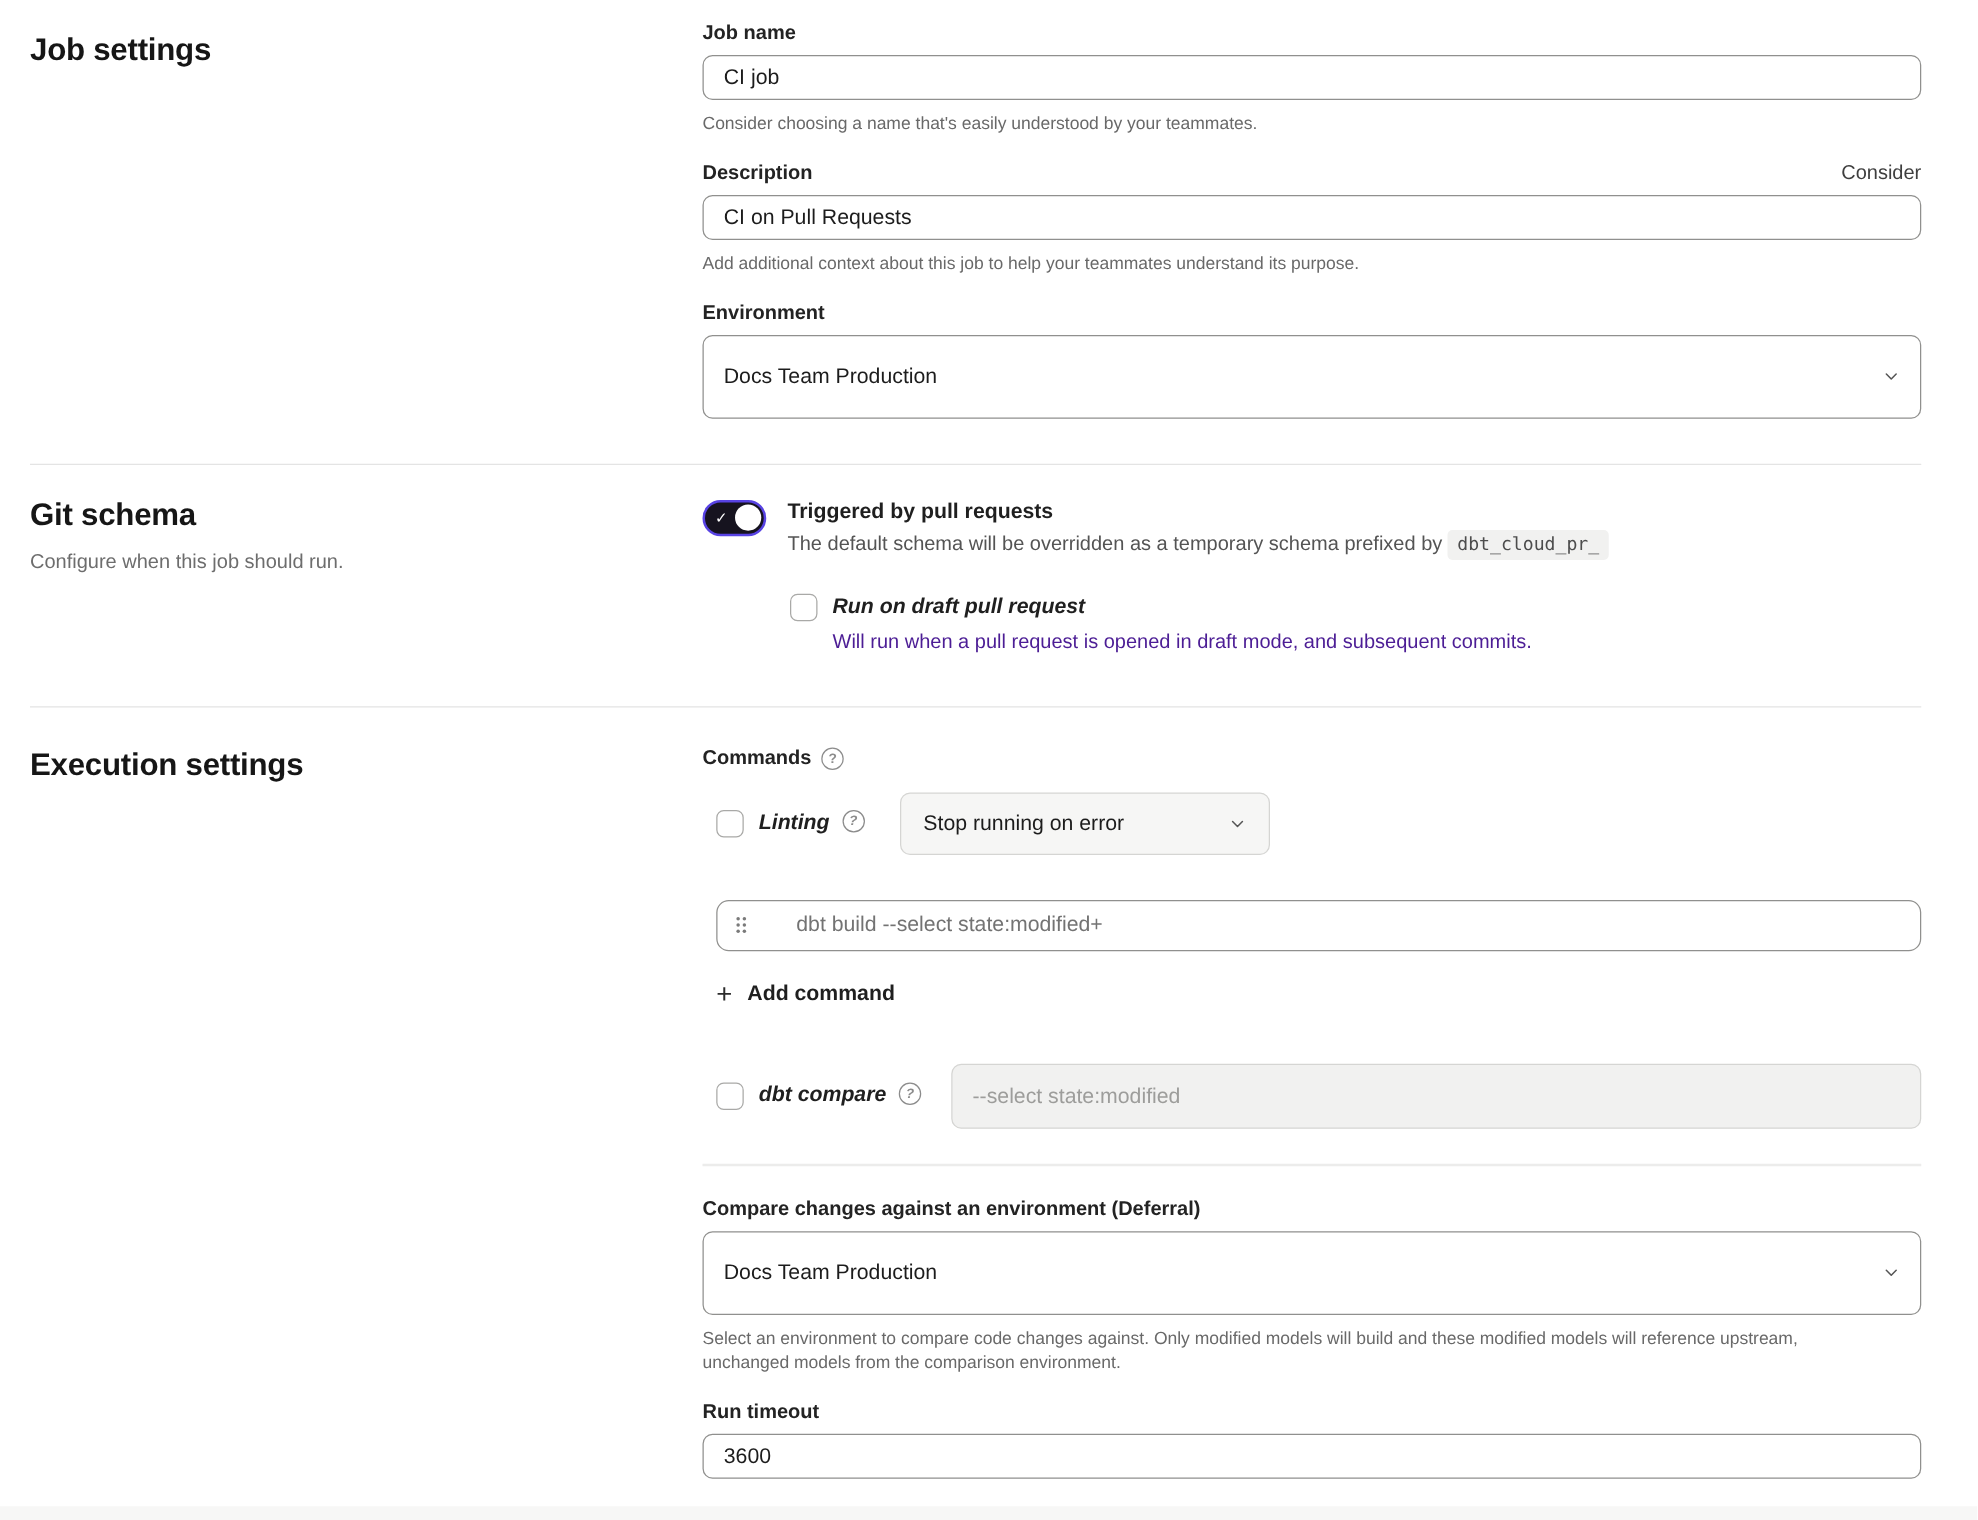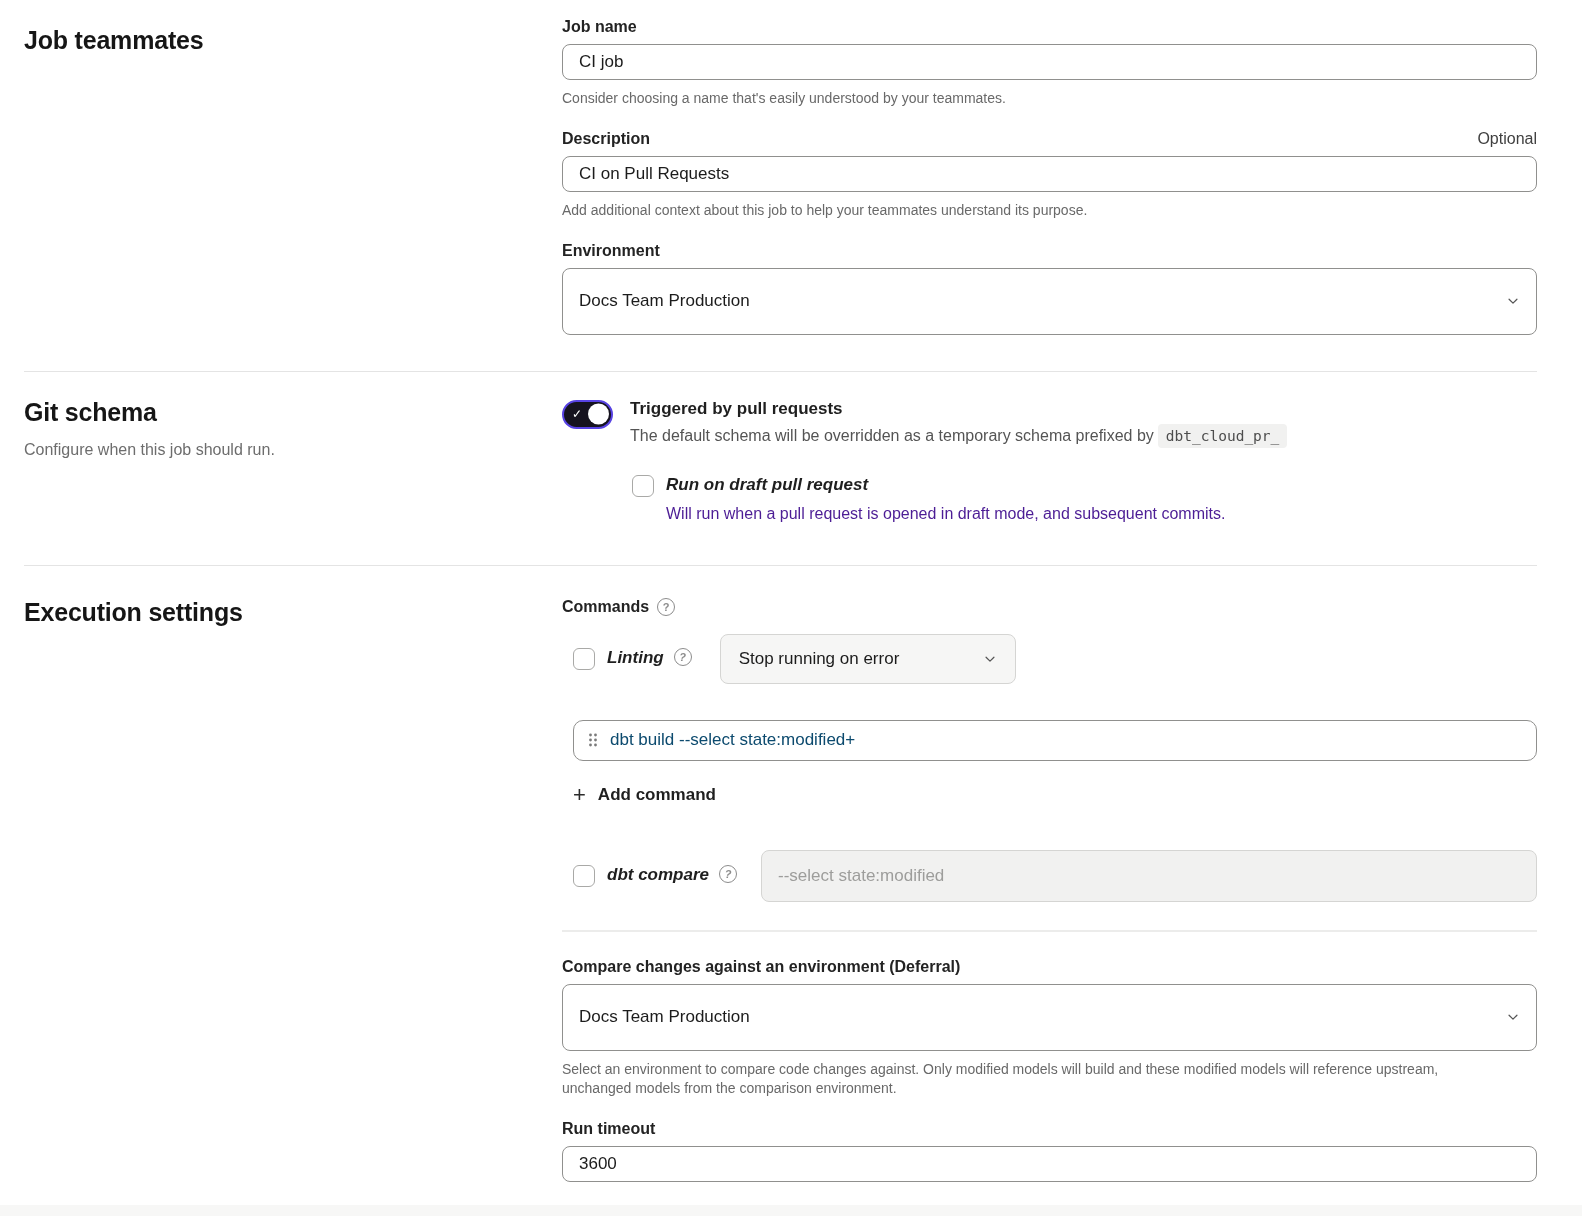--- a/index.html
+++ b/index.html
@@ -140,23 +140,24 @@
     display: flex; align-items: center;
     border: 1px solid #90908e;
     border-radius: 10px;
     height: 41px;
     padding: 0 14px;
     background: #fff;
   }
   .grip { color: #7a7a7a; margin-right: 12px; cursor: grab; display: flex; }
   .command-text {
     border: none; outline: none; flex: 1;
-    font-size: 17px; color: #0c4a6e;
+    font-size: 17px; color: #737373;
     font-family: "Liberation Sans", sans-serif;
     background: transparent;
+    margin-left: 27px;
   }
   .add-command { display: inline-flex; align-items: center; gap: 12px; margin: 23px 0 0 11px; cursor: pointer; }
   .add-command .plus { font-size: 22px; font-weight: 400; color: #2b2b2b; line-height: 1; }
   .add-command .plus::before { content: "+"; }
   .add-command-label { font-size: 17px; font-weight: 700; color: #1f1f1f; }
 
   .compare-row { display: flex; align-items: center; margin: 44px 0 0 11px; }
   .compare-input {
     margin-left: 24px;
     flex: 1;
@@ -180,36 +181,36 @@
     background: #f7f7f6;
   }
 </style>
 </head>
 <body>
 
 <div class="page">
 
   <div class="section">
     <div class="section-left">
-      <div class="section-title">Job teammates</div>
+      <div class="section-title">Job settings</div>
     </div>
     <div class="section-right">
 
       <div class="field">
         <div class="field-label-row">
           <span class="field-label">Job name</span>
         </div>
         <input class="text-input" type="text" value="CI job" style="">
         <div class="helper">Consider choosing a name that's easily understood by your teammates.</div>
       </div>
 
       <div class="field">
         <div class="field-label-row">
           <span class="field-label">Description</span>
-          <span class="optional">Optional</span>
+          <span class="optional">Consider</span>
         </div>
         <input class="text-input" type="text" value="CI on Pull Requests" style="">
         <div class="helper">Add additional context about this job to help your teammates understand its purpose.</div>
       </div>
 
       <div class="field" style="margin-bottom:36px;">
         <div class="field-label-row">
           <span class="field-label">Environment</span>
         </div>
         <div class="select">

